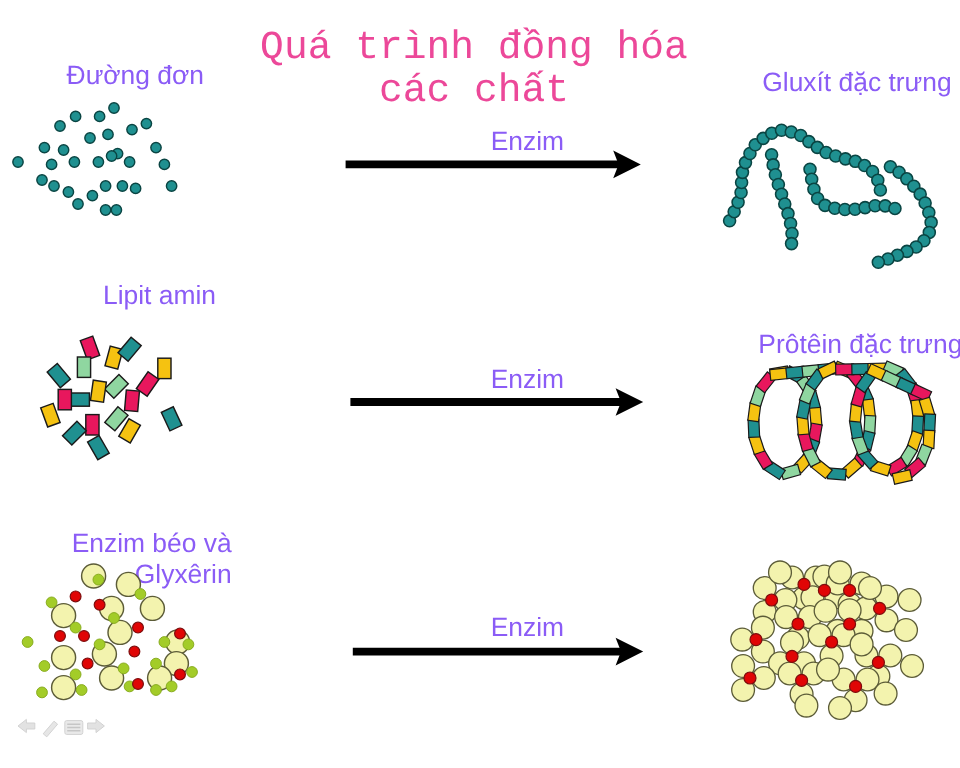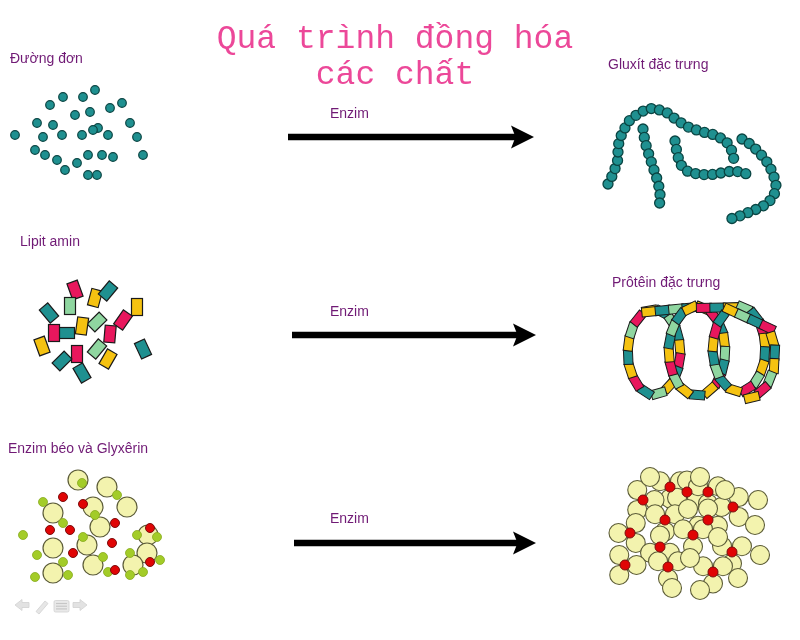--- a/index.html
+++ b/index.html
@@ -1,20 +1,20 @@
 <!DOCTYPE html>
 <html><head>
 <meta charset="utf-8">
 <style>
   html,body{margin:0;padding:0;background:#ffffff;}
   .stage{position:relative;width:800px;height:640px;background:#ffffff;overflow:hidden;
          font-family:"Liberation Sans",sans-serif;}
   .title{position:absolute;left:195px;top:22px;width:400px;text-align:center;
          font-family:"Liberation Serif",serif;font-size:33px;font-weight:400;line-height:1.1;}
-  .lbl{position:absolute;color:#701a75;font-size:14px;text-align:left;line-height:1.2;}
+  .lbl{position:absolute;color:#8b5cf6;font-size:22px;text-align:right;line-height:1.2;}
   .canvas{position:absolute;left:0;top:0;}
   .toolbar{position:absolute;left:6px;top:597px;opacity:0.85;}
 </style>
 </head>
 <body>
 
 <div class="stage">
 
   <div class="title" style="color: #ec4899; font-family: Liberation Mono, monospace;">Quá trình đồng hóa các chất</div>
 

